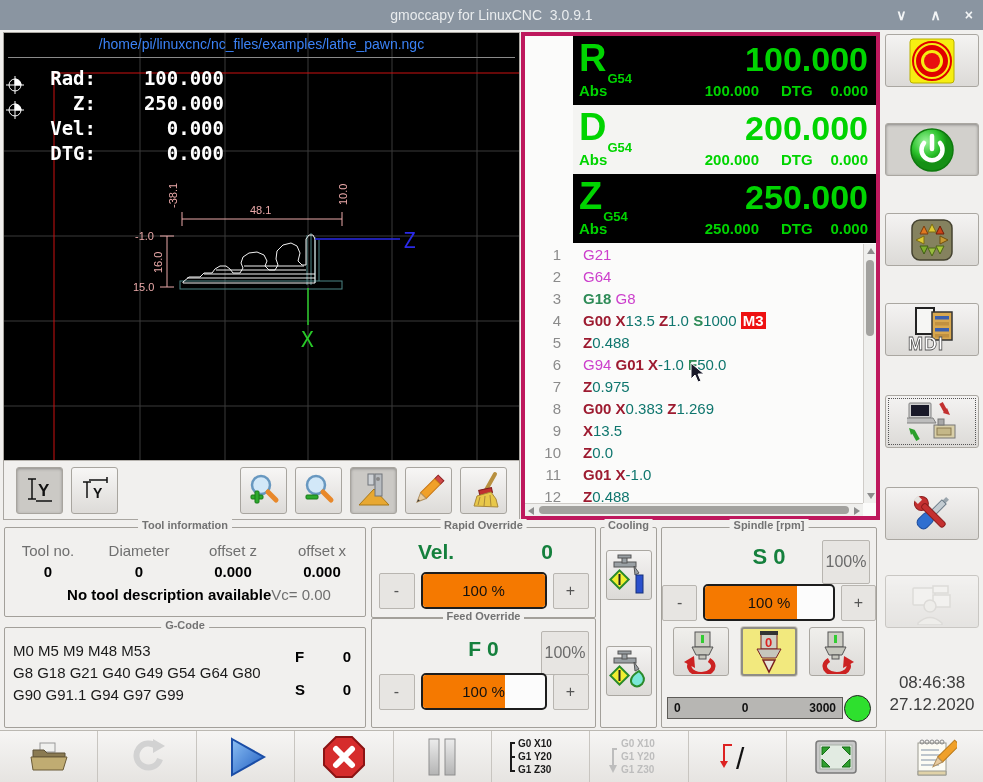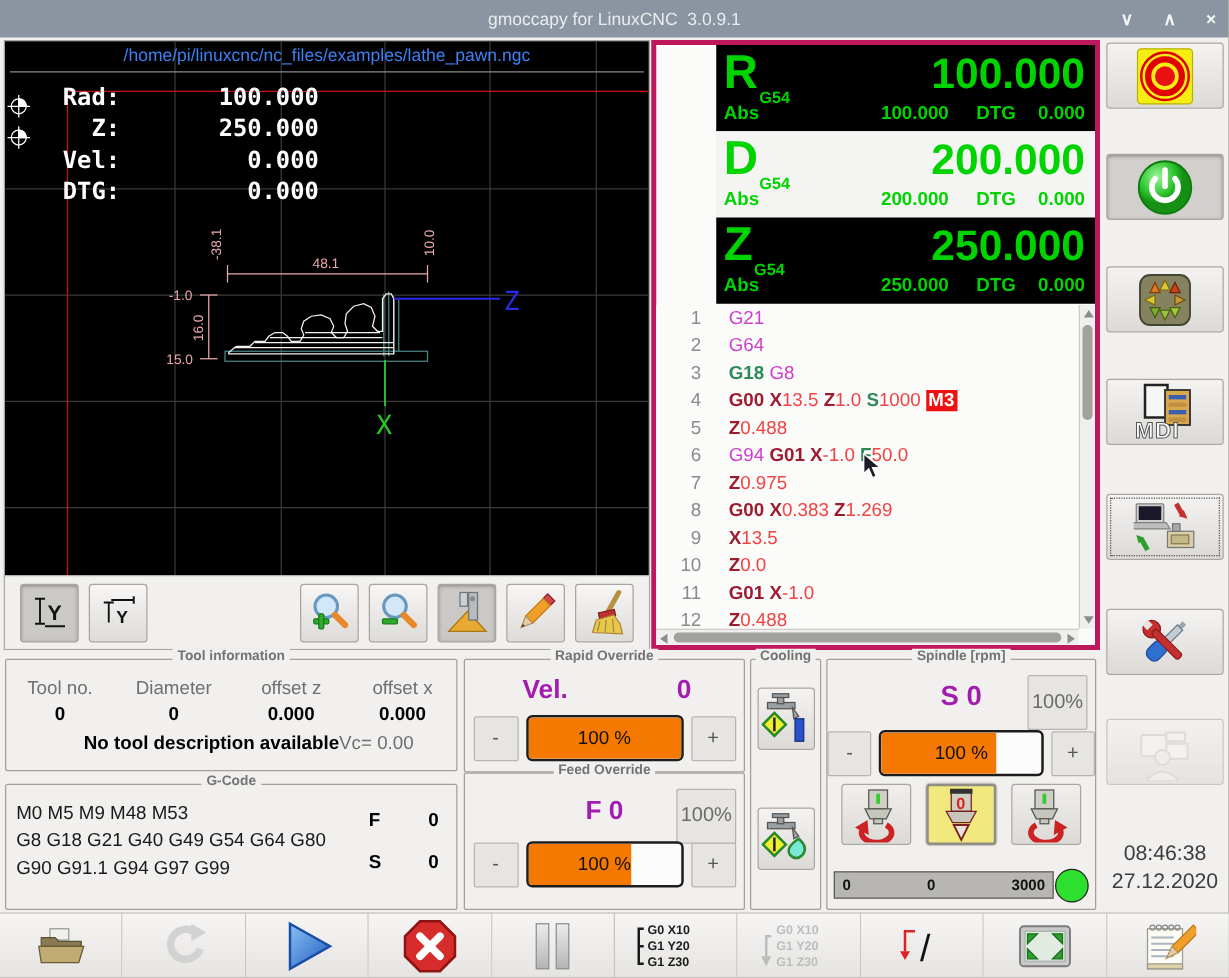--- a/index.html
+++ b/index.html
@@ -15,21 +15,21 @@
   .win-controls span { color:#f2f4f5; font-size:14px; font-weight:bold; cursor:default; line-height:30px; }
 
   
   .preview { position:absolute; left:3px; top:32px; width:517px; height:488px; border:1px solid #a9a6a1; background:#f1f0ee; }
   .canvas { position:absolute; left:0; top:0; right:0; height:427px; background:#000; overflow:hidden; }
   .filepath { position:absolute; top:3px; left:0; right:0; text-align:center; color:#3b82f6; font-size:14px; }
   .path-sep { position:absolute; top:24px; left:4px; right:4px; border-top:1px solid #8a8a8a; }
   .scene { position:absolute; left:0; top:0; }
   .pos-overlay { position:absolute; left:26px; top:34px; font-family:"DejaVu Sans Mono", monospace;
                  font-weight:bold; font-size:19px; color:#fff; }
-  .pos-row { display:grid; grid-template-columns:66px 128px; height:25px;gap:31px; }
+  .pos-row { display:grid; grid-template-columns:66px 128px; height:25px; }
   .pos-row .pl { text-align:right; } .pos-row .pv { text-align:right; }
 
   .pv-toolbar { position:absolute; left:0; right:0; bottom:0; height:59px; background:#f1f0ee;
                 border-top:1px solid #b5b2ad; display:flex; align-items:center; padding:0 12px; gap:8px; }
   .pv-btn { width:47px; height:47px; background:linear-gradient(#f7f6f5,#dddbd8); border:1px solid #a8a59f;
             border-radius:3px; display:flex; align-items:center; justify-content:center; cursor:pointer; }
   .pv-btn.pressed { background:#cbc9c5; box-shadow:inset 0 1px 3px rgba(0,0,0,.3); }
   .pv-spacer { flex:1; }
 
   
@@ -45,21 +45,21 @@
   .dro-sub .num { text-align:right; }
 
   .gcode { position:absolute; left:0; top:208px; right:13px; bottom:13px; background:#fbfbfa; overflow:hidden;
            font-size:15px; }
   .gline { display:flex; height:22px; line-height:22px; cursor:default; }
   .lnum { width:36px; text-align:right; color:#8b8b8b; flex:none; }
   .lcode { margin-left:22px; white-space:pre; }
   .tk-m { color:#cc3fcc; }
   .tk-r { color:#9d1b30; font-weight:bold; }
   .tk-g { color:#2e8b57; font-weight:bold; }
-  .tk-n { color:#ef4444; }
+  .tk-n { color:#0f766e; }
   .tk-hl { color:#fff; background:#ee1111; font-weight:bold; padding:0 2px; }
   .cursor-arrow { position:absolute; left:164px; top:118px; }
 
   .vscroll { position:absolute; right:0; top:208px; width:13px; bottom:13px; background:#efefed; border-left:1px solid #cfccc8; }
   .vthumb { position:absolute; left:2px; right:2px; top:16px; height:76px; background:#a2a19e; border-radius:4px; }
   .hscroll { position:absolute; left:0; right:13px; bottom:0; height:13px; background:#efefed; border-top:1px solid #cfccc8; }
   .hthumb { position:absolute; top:2px; bottom:2px; left:14px; width:310px; background:#a2a19e; border-radius:4px; }
   .arr { position:absolute; width:0; height:0; }
   .arr.up    { top:4px; left:3px; border-left:4px solid transparent; border-right:4px solid transparent; border-bottom:6px solid #8c8c8c; }
   .arr.down  { bottom:4px; left:3px; border-left:4px solid transparent; border-right:4px solid transparent; border-top:6px solid #8c8c8c; }
@@ -84,21 +84,21 @@
   .ti-vals { display:grid; grid-template-columns:86px 96px 92px 86px; margin-top:4px; font-size:15px; font-weight:bold; text-align:center; }
   .ti-desc { display:flex; justify-content:center; margin-top:6px; padding:0 10px 0 38px; font-size:15px; }
   .ti-desc .d { font-weight:bold; } .ti-desc .vc { color:#6f6f6f; }
 
   .gc-wrap { display:flex; margin-top:12px; padding:0 8px; }
   .gc-lines { width:268px; font-size:15px; font-weight:normal; line-height:22px; color:#1a1a1a; }
   .gc-fs { flex:1; display:flex; flex-direction:column; justify-content:space-around; height:66px; font-size:15px; font-weight:bold; }
   .gc-fs .row { display:flex; justify-content:space-between; padding:0 6px 0 14px; }
 
   .ov-row1 { display:flex; align-items:flex-start; justify-content:space-between; padding:0 42px 0 46px; margin-top:12px;
-             font-size:21px; font-weight:bold; color:#a21caf; }
+             font-size:21px; font-weight:bold; color:#15803d; }
   .slider { display:flex; align-items:center; justify-content:center; gap:2px; margin-top:8px; }
   .sl-btn { width:36px; height:36px; background:#e7e5e2; border:1px solid #b8b5b0; border-radius:2px; color:#555;
             font-size:16px; cursor:pointer; }
   .sl-track { position:relative; width:126px; height:37px; border:2px solid #1d1d1d; border-radius:5px; background:#fcfcfc; overflow:hidden; margin:0 4px; }
   .sl-fill { position:absolute; left:0; top:0; bottom:0; background:#f57900; }
   .sl-label { position:relative; display:block; text-align:center; line-height:33px; font-size:15px; color:#111; }
   .reset-btn { position:absolute; right:6px; top:12px; width:48px; height:44px; background:#e7e5e2; border:1px solid #b8b5b0;
                border-radius:2px; color:#6b6b6b; font-size:16px; cursor:pointer; }
 
   .cool-btn { position:absolute; left:5px; width:46px; height:50px; background:linear-gradient(#f4f3f2,#dcdad7);

